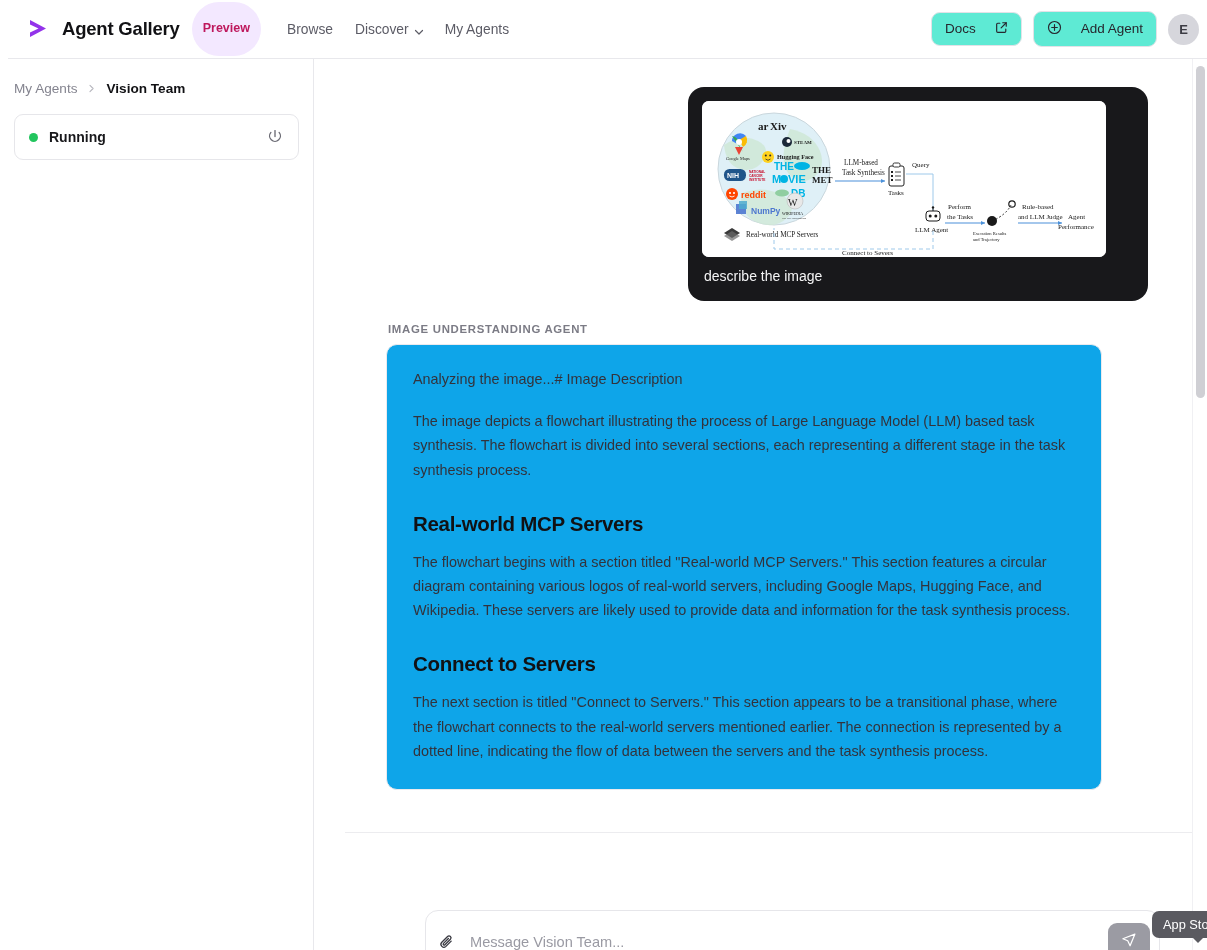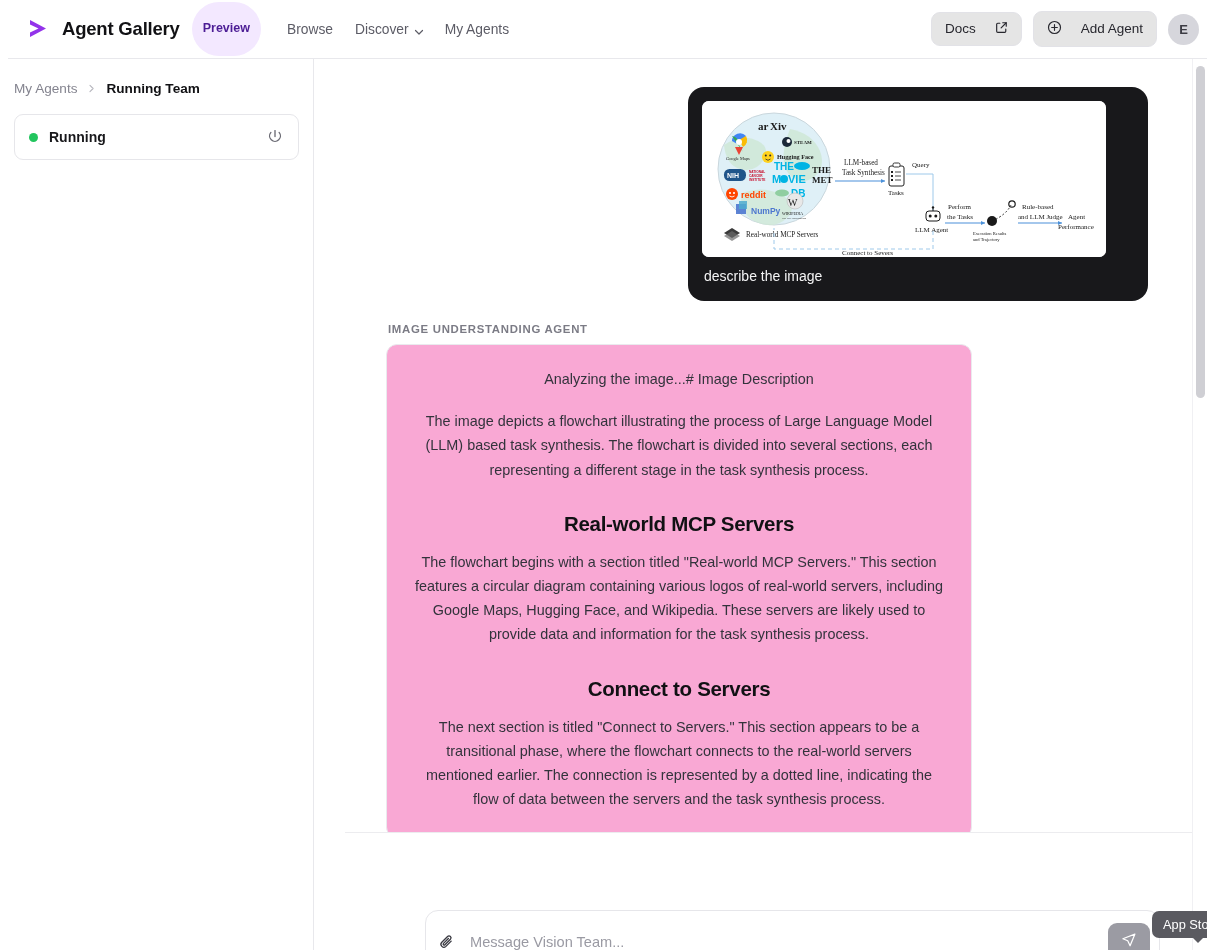--- a/index.html
+++ b/index.html
@@ -17,39 +17,39 @@
     width: 1207px; height: 59px;
     background: #ffffff;
     border-bottom: 1px solid #e8e8ec;
     display: flex; align-items: center;
   }
   .brand { display: flex; align-items: center; gap: 10px; margin-left: 18px; }
   .logo-mark { width: 26px; height: 26px; display: block; }
   .brand-title { font-size: 18.5px; font-weight: 700; letter-spacing: -0.2px; color: #111114; }
   .preview-pill {
     margin-left: 12px;
-    background: #f3e8ff; color: #4c1d95;
+    background: #f3e8ff; color: #be185d;
     font-size: 12.5px; font-weight: 600;
     padding: 20px 11px; border-radius: 999px;
     line-height: 1.1;
   }
   .nav { display: flex; align-items: center; gap: 22px; margin-left: 26px; }
   .nav-item {
     font-size: 13.8px; color: #5c5c66; display: flex; align-items: center; gap: 5px;
     cursor: pointer; white-space: nowrap;
   }
   .chev { width: 9px; height: 9px; display: inline-block; }
   .header-right {
     margin-left: auto; margin-right: 16px;
     display: flex; align-items: center; gap: 11px;
   }
   .btn-outline {
     display: inline-flex; align-items: center; gap: 19px;
     border: 1px solid #e2e2e7; border-radius: 9px;
-    background: #e5e5e5; color: #27272e;
+    background: #5eead4; color: #27272e;
     font-size: 13.5px; font-weight: 500;
     padding: 8px 13px; cursor: pointer;
     line-height: 1.1;
   }
   .avatar {
     width: 31px; height: 31px; border-radius: 50%;
     background: #d6d6dc; color: #3c3c44;
     display: flex; align-items: center; justify-content: center;
     font-size: 13px; font-weight: 600; cursor: pointer;
   }
@@ -117,26 +117,25 @@
   }
 
   
   .agent-label {
     position: absolute; top: 264px; left: 73px;
     font-size: 11.4px; font-weight: 600; letter-spacing: 0.7px;
     color: #7b7b85;
   }
   .agent-card {
     position: absolute; top: 285px; left: 71px;
-    width: 586px;
-    background: #f9a8d4;
+    width: 716px;
+    background: #0ea5e9;
     border: 1px solid #eaeaee;
     border-radius: 11px;
     padding: 22px 26px 26px 26px;
-    text-align: center;
   }
   .agent-card p {
     font-size: 14.4px; line-height: 1.68; color: #33333c;
     margin-bottom: 18px;
   }
   .agent-card p:last-child { margin-bottom: 0; }
   .agent-card h3 {
     font-size: 20.5px; font-weight: 700; color: #111114;
     letter-spacing: -0.3px;
     margin: 30px 0 14px 0;
@@ -264,21 +263,21 @@
 </div>
 
 <aside class="sidebar">
   <div class="breadcrumb">
     <span class="crumb-muted">My Agents</span>
     <span class="crumb-sep">
       <svg viewBox="0 0 10 10" width="9" height="9">
           <path d="M3.3 1.6 L6.8 5 L3.3 8.4" fill="none" stroke="#b5b5bd" stroke-width="1.2" stroke-linecap="round" stroke-linejoin="round"></path>
         </svg>
     </span>
-    <span class="crumb-active">Running Team</span>
+    <span class="crumb-active">Vision Team</span>
   </div>
 
   <div class="status-card">
     <span class="status-dot"></span>
     <span class="status-label">Running</span>
     <span class="power-btn">
       <svg viewBox="0 0 18 18" width="18" height="18">
         <path d="M9 2.6 V8.6" fill="none" stroke="#6b6b74" stroke-width="1.35" stroke-linecap="round"></path>
         <path d="M13.1 4.4 a5.4 5.4 0 1 1 -8.2 0" fill="none" stroke="#6b6b74" stroke-width="1.35" stroke-linecap="round"></path>
       </svg>

